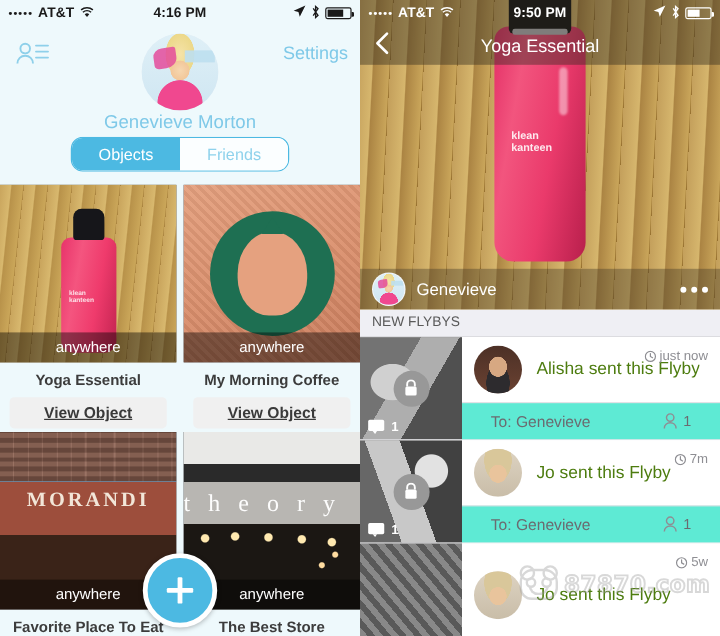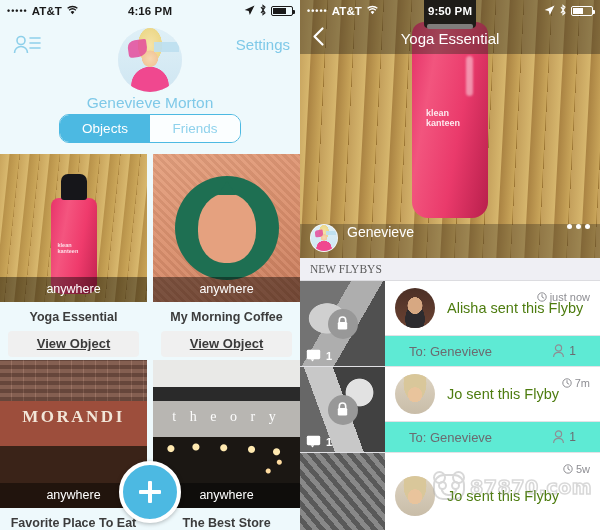--- a/index.html
+++ b/index.html
@@ -300,24 +300,23 @@
     letter-spacing: 2.5px;
   }
   .ph-store {
     position: absolute; inset: 0;
     background:
       linear-gradient(#e9e9e7 0 18%, #2a2a2a 18% 28%, #b8b6b2 28% 52%, #1b1713 52% 100%);
   }
   .ph-store .sign {
     position: absolute;
     left: 0; right: 0; top: 33%;
-    text-align: center;
     color: #fdfdfd;
     font-family: "Liberation Serif", serif;
-    font-size: 14px;
+    font-size: 20px;
     letter-spacing: 5px;
   }
   .ph-store .lights {
     position: absolute;
     left: 4px; right: 4px; top: 56%;
     height: 40px;
     background:
       radial-gradient(circle at 10% 14%, #ffe9b0 0 3px, transparent 4px),
       radial-gradient(circle at 28% 10%, #ffe9b0 0 3px, transparent 4px),
       radial-gradient(circle at 48% 12%, #ffe9b0 0 3px, transparent 4px),
@@ -432,22 +431,22 @@
     width: 7px; height: 40px;
     background: rgba(255,255,255,.45);
     border-radius: 4px;
     filter: blur(1px);
   }
   .owner-bar {
     position: absolute;
     left: 0; right: 0; bottom: 0;
     height: 34px;
     display: flex;
-    align-items: flex-start;
-    padding: 0 10px;
+    align-items: center;
+    padding: 16px 10px;
     box-sizing: border-box;
     background: rgba(70,60,40,.40);
     z-index: 6;
   }
   .owner-avatar {
     width: 26px; height: 26px;
     border-radius: 50%;
     overflow: hidden;
     border: 1px solid rgba(255,255,255,.7);
     flex: none;
@@ -472,21 +471,20 @@
   }
 
   .section-head {
     height: 22px;
     line-height: 22px;
     padding-left: 10px;
     font-size: 11.5px;
     color: #5a5a5a;
     background: #efeff4;
     border-bottom: 1px solid #dcdce0;
-    font-family: Liberation Serif, serif;
   }
 
   .flyby {
     position: relative;
     display: flex;
     height: 85px;
     border-bottom: 1px solid #e2e2e6;
     background: #fff;
   }
   .fb-thumb {

